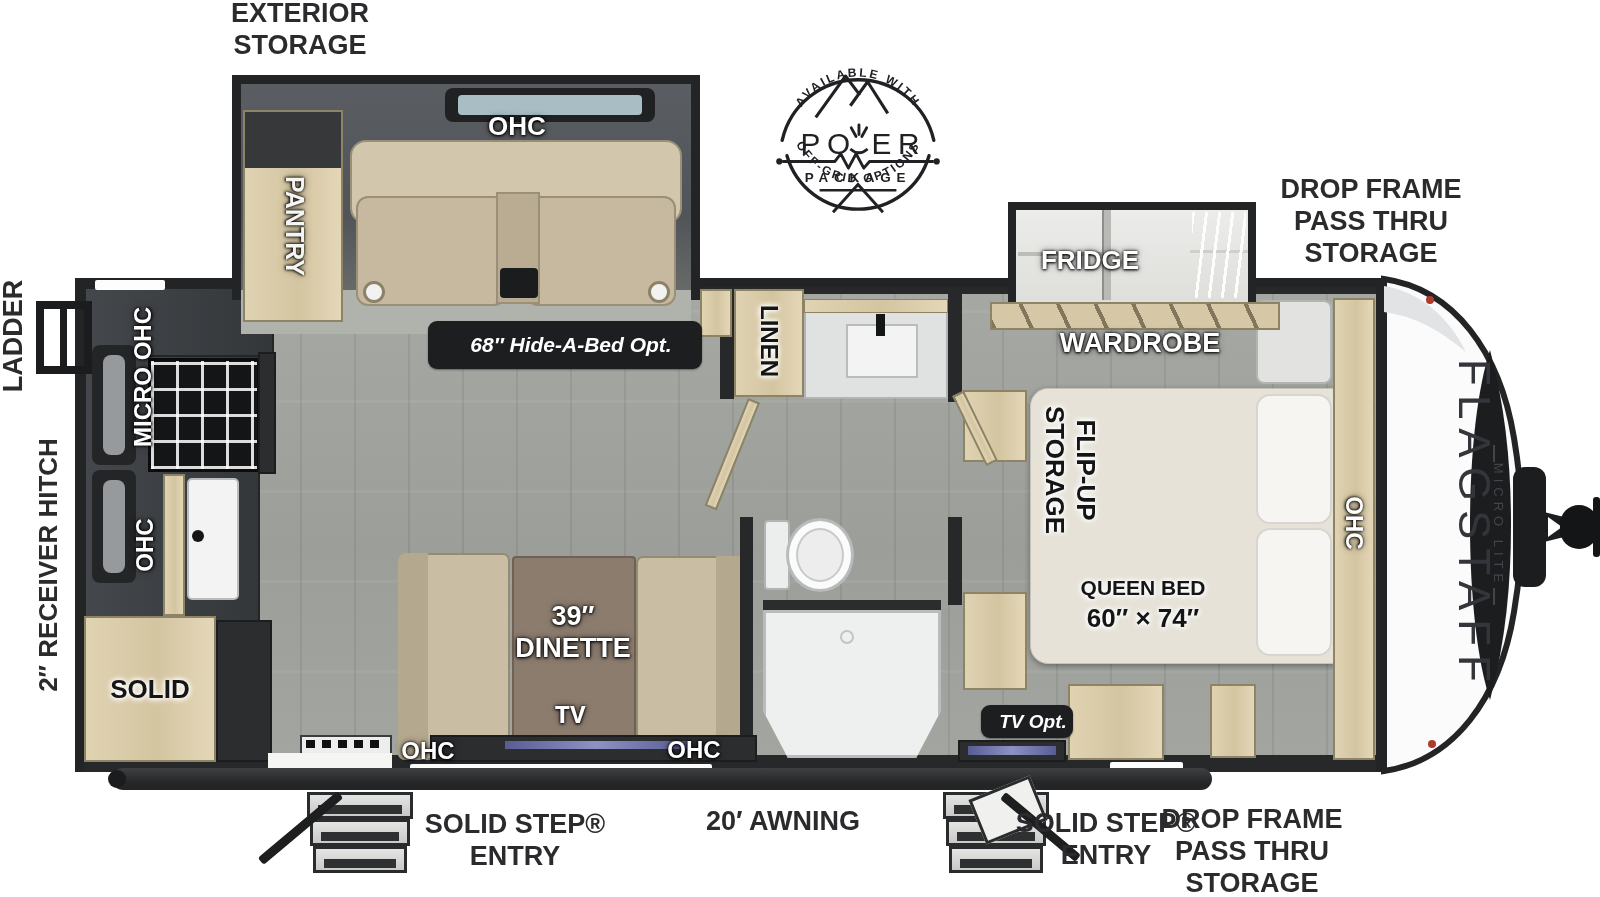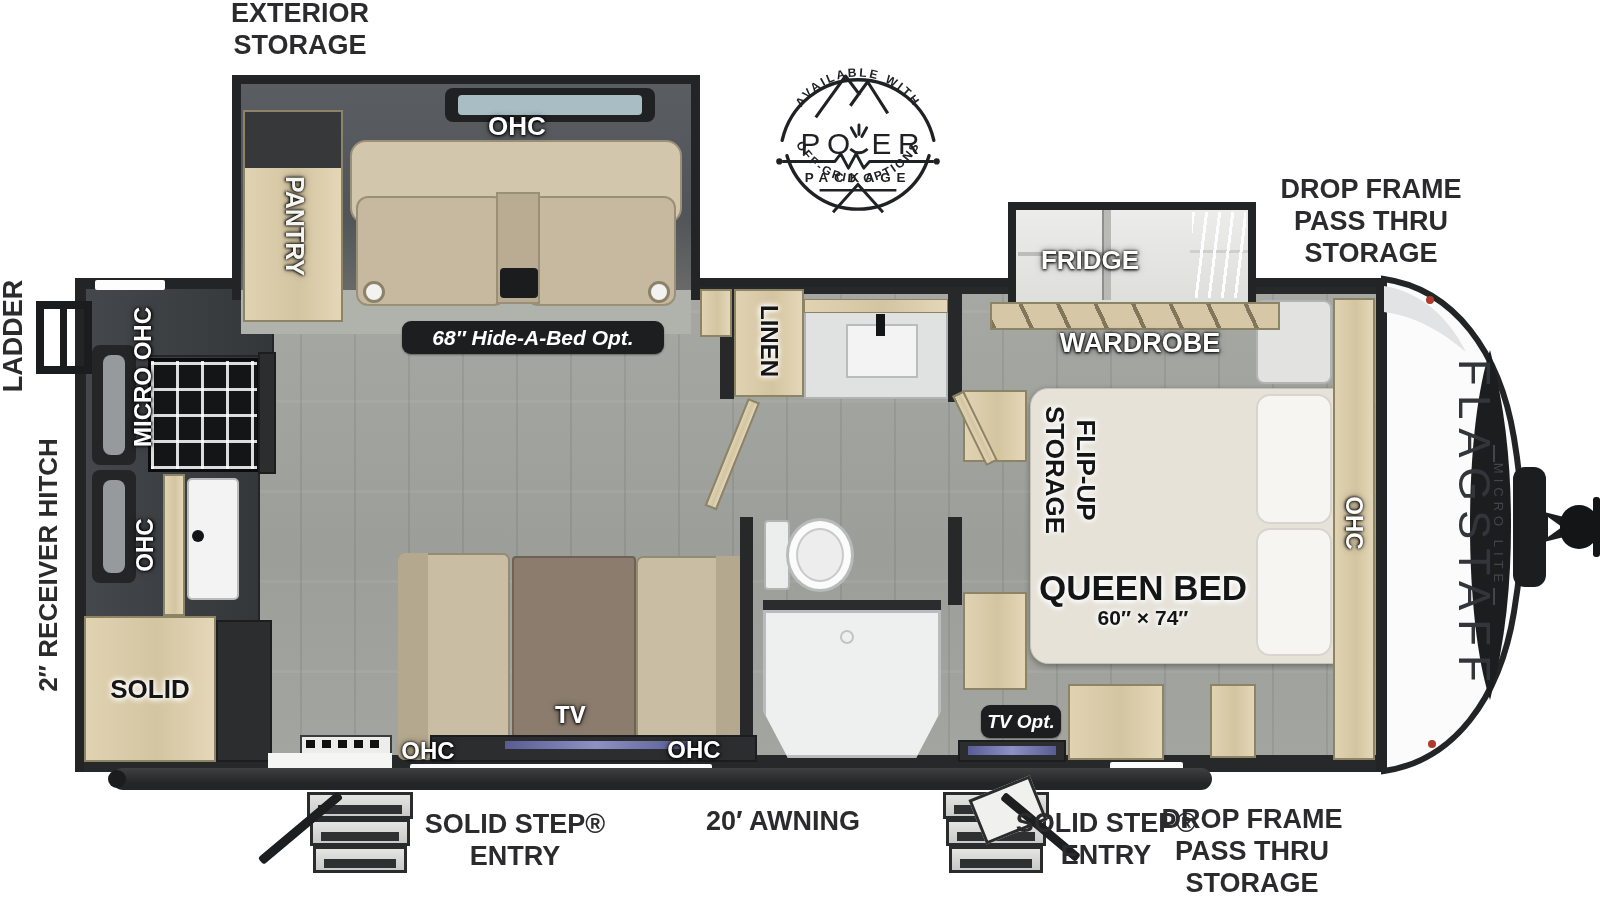--- a/index.html
+++ b/index.html
@@ -226,42 +226,44 @@
     <path d="M92 126 Q101 134 110 126" fill="none" stroke="#202124" stroke-width="3"></path>
     <path d="M93 104 L98 113 M101 101 L101 111 M109 104 L104 113" stroke="#202124" stroke-width="3" stroke-linecap="round"></path>
     <circle cx="18" cy="139" r="3.2" fill="#202124"></circle>
     <circle cx="182" cy="139" r="3.2" fill="#202124"></circle>
     <path d="M21 139 H76 L82 131 L90 146 L98 131 L106 146 L112 139 H179" fill="none" stroke="#202124" stroke-width="3" stroke-linejoin="round"></path>
     <text x="100" y="160" text-anchor="middle" font-size="14" font-weight="bold" letter-spacing="6" fill="#202124">PACKAGE</text>
     <path d="M60 169 H140" stroke="#202124" stroke-width="2.6"></path>
     <path d="M74 192 L100 163 L126 192" fill="none" stroke="#202124" stroke-width="3"></path>
   </svg>
 
-  <div class="pill" style="left:402px;top:321px;width:262px;height:33px;font-size:21px;">
+  <div class="pill" style="left:428px;top:321px;width:262px;height:48px;font-size:21px;padding-left:12px;">
     <span>68″ Hide-A-Bed Opt.</span>
   </div>
-  <div class="pill" style="left:981px;top:705px;width:80px;height:33px;font-size:19px;">
+  <div class="pill" style="left:981px;top:705px;width:80px;height:33px;font-size:19px;padding-left:12px;">
     <span>TV Opt.</span>
   </div>
 
   <div class="lbl wht rcw" style="left:294px;top:226px;font-size:25px;color:#f5f5f3;">PANTRY</div>
   <div class="lbl wht" style="left:517px;top:126px;font-size:26px;">OHC</div>
   <div class="lbl wht rccw" style="left:143px;top:377px;font-size:24px;">MICRO OHC</div>
   <div class="lbl wht rccw" style="left:145px;top:545px;font-size:24px;">OHC</div>
   <div class="lbl blk" style="left:150px;top:689px;font-size:26px;">SOLID</div>
+  <div class="lbl wht" style="left:573px;top:633px;font-size:27px;">39″
+DINETTE</div>
   <div class="lbl wht" style="left:570px;top:716px;font-size:26px;font-family:Liberation Mono, monospace;">TV</div>
   <div class="lbl wht" style="left:428px;top:751px;font-size:24px;">OHC</div>
   <div class="lbl wht" style="left:694px;top:750px;font-size:24px;">OHC</div>
   <div class="lbl blk rcw" style="left:769px;top:341px;font-size:24px;">LINEN</div>
   <div class="lbl wht" style="left:1090px;top:260px;font-size:26px;">FRIDGE</div>
   <div class="lbl wht" style="left:1140px;top:344px;font-size:27px;">WARDROBE</div>
   <div class="lbl blk rcw" style="left:1070px;top:470px;font-size:26px;">FLIP-UP
 STORAGE</div>
-  <div class="lbl blk" style="left:1143px;top:588px;font-size:35px;">QUEEN BED</div>
-  <div class="lbl blk" style="left:1143px;top:618px;font-size:21px;">60″ × 74″</div>
+  <div class="lbl blk" style="left:1143px;top:588px;font-size:21px;">QUEEN BED</div>
+  <div class="lbl blk" style="left:1143px;top:618px;font-size:26px;">60″ × 74″</div>
   <div class="lbl wht rcw" style="left:1354px;top:523px;font-size:24px;">OHC</div>
 
   <div class="lbl ext" style="left:300px;top:30px;font-size:27px;">EXTERIOR
 STORAGE</div>
   <div class="lbl ext" style="left:1371px;top:222px;font-size:27px;">DROP FRAME
 PASS THRU
 STORAGE</div>
   <div class="lbl ext rccw" style="left:14px;top:336px;font-size:27px;">LADDER</div>
   <div class="lbl ext rccw" style="left:48px;top:565px;font-size:26px;">2″ RECEIVER HITCH</div>
   <div class="lbl ext" style="left:515px;top:841px;font-size:27px;">SOLID STEP®

